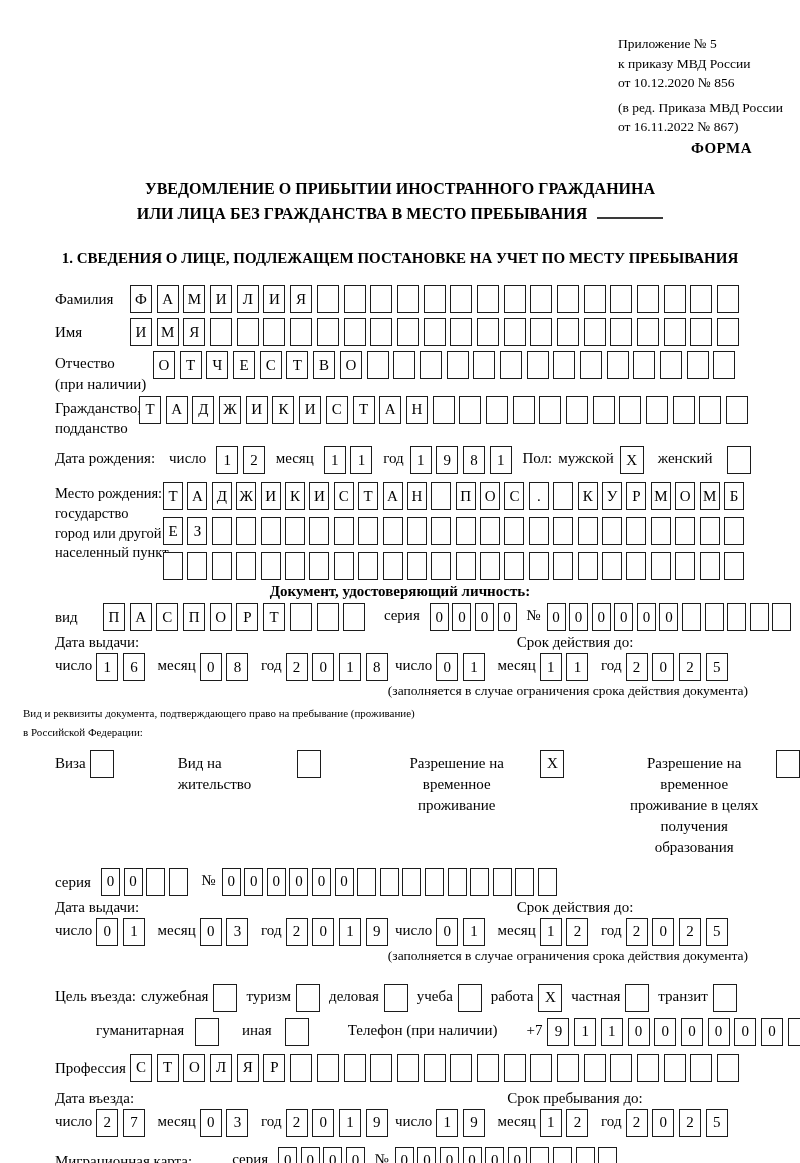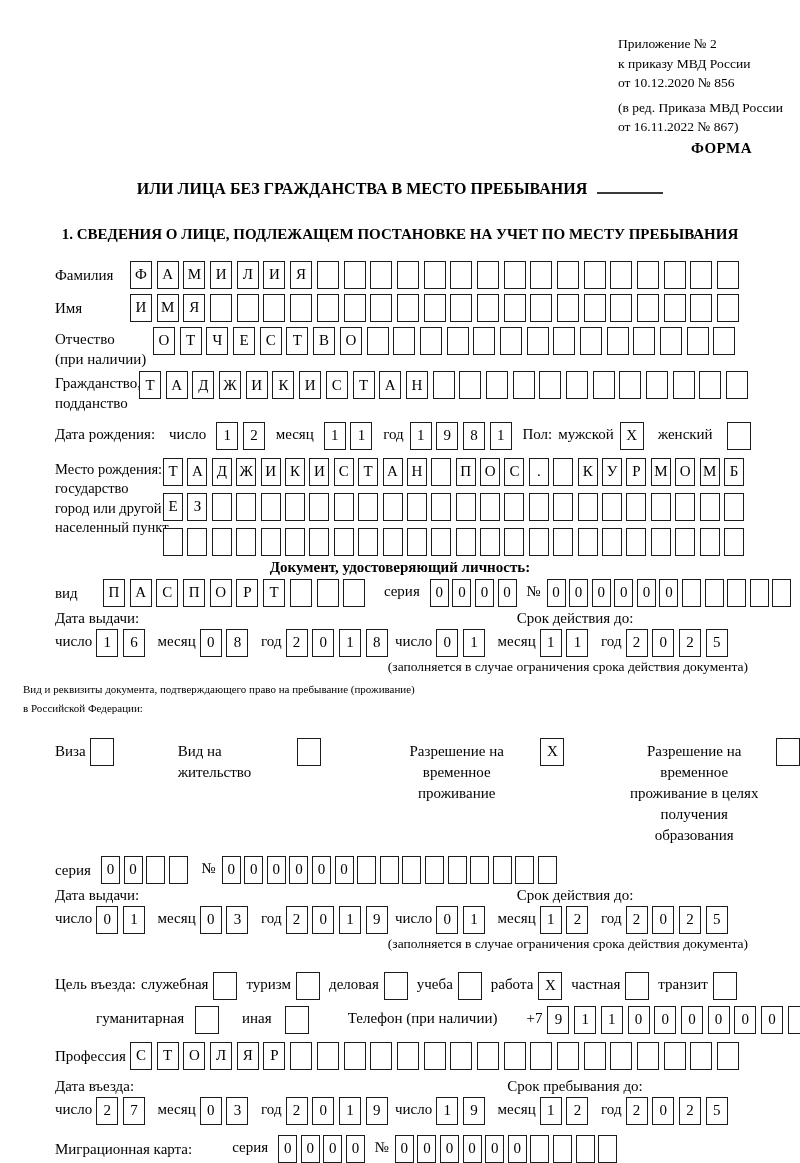--- a/index.html
+++ b/index.html
@@ -54,30 +54,31 @@
   .purpose-row { display:flex; align-items:flex-start; padding-left:55px; margin-top:10px; white-space:nowrap; }
   .purpose-row .opt-lbl { font-size:15px; padding-top:4px; margin-right:5px; }
   .purpose-row .cb { margin-right:9px; }
 </style>
 </head>
 <body>
 
 <div class="page">
 
   <div class="appendix">
-    <div>Приложение № 2</div>
+    <div>Приложение № 5</div>
     <div>к приказу МВД России</div>
     <div>от 10.12.2020 № 856</div>
     <div class="gap"></div>
     <div>(в ред. Приказа МВД России</div>
     <div>от 16.11.2022 № 867)</div>
   </div>
   <div class="forma">ФОРМА</div>
 
   <div class="title">
+    <div>УВЕДОМЛЕНИЕ О ПРИБЫТИИ ИНОСТРАННОГО ГРАЖДАНИНА</div>
     <div><span>ИЛИ ЛИЦА БЕЗ ГРАЖДАНСТВА В МЕСТО ПРЕБЫВАНИЯ</span><span class="uline"></span></div>
   </div>
 
   <div class="sec-heading" style="margin-top:24px;">1. СВЕДЕНИЯ О ЛИЦЕ, ПОДЛЕЖАЩЕМ ПОСТАНОВКЕ НА УЧЕТ ПО МЕСТУ ПРЕБЫВАНИЯ</div>
 
   <div class="row" style="margin-top:18px;">
     <div class="lbl w75">Фамилия</div>
     <div class="cells">
         <span class="cell">Ф</span>
         <span class="cell">А</span>
@@ -408,21 +409,21 @@
           <span class="cell">2</span>
           <span class="cell">5</span>
         </div>
     </div>
   </div>
   <div class="note-right">(заполняется в случае ограничения срока действия документа)</div>
 
   <div class="plain">Вид и реквизиты документа, подтверждающего право на пребывание (проживание)</div>
   <div class="plain" style="margin-top:2px;">в Российской Федерации:</div>
 
-  <div class="cbgrid" style="margin-top:21px;gap:22px;">
+  <div class="cbgrid" style="margin-top:8px;gap:22px;">
     <div class="cbitem">
       <span class="txt">Виза</span>
       <div class="cb" style="margin-left:4px;"></div>
     </div>
     <div class="gap20"></div>
     <div class="cbitem">
       <span class="txt">Вид на жительство</span>
       <div class="cb" style="margin-left:16px;"></div>
     </div>
     <div class="gap20"></div>

